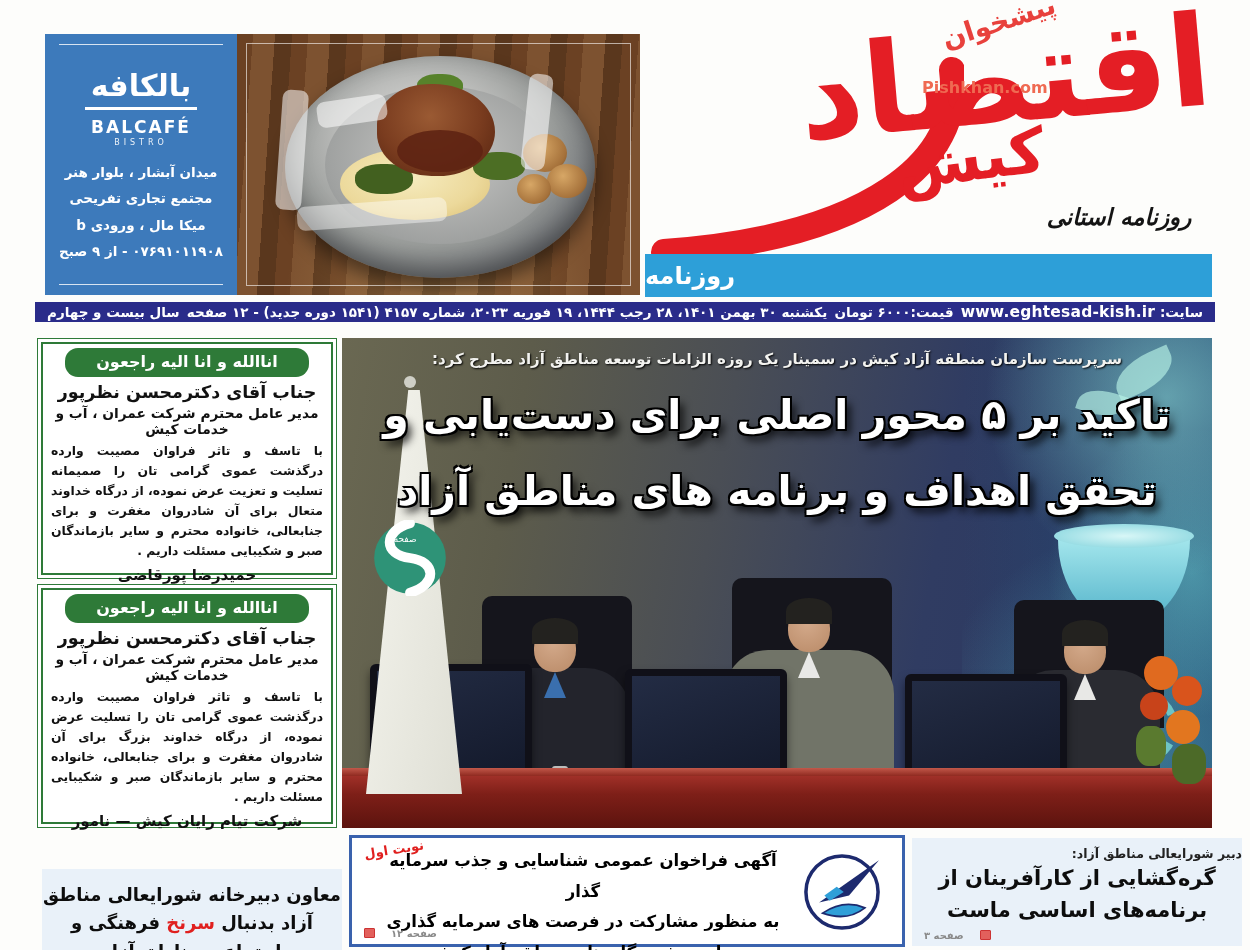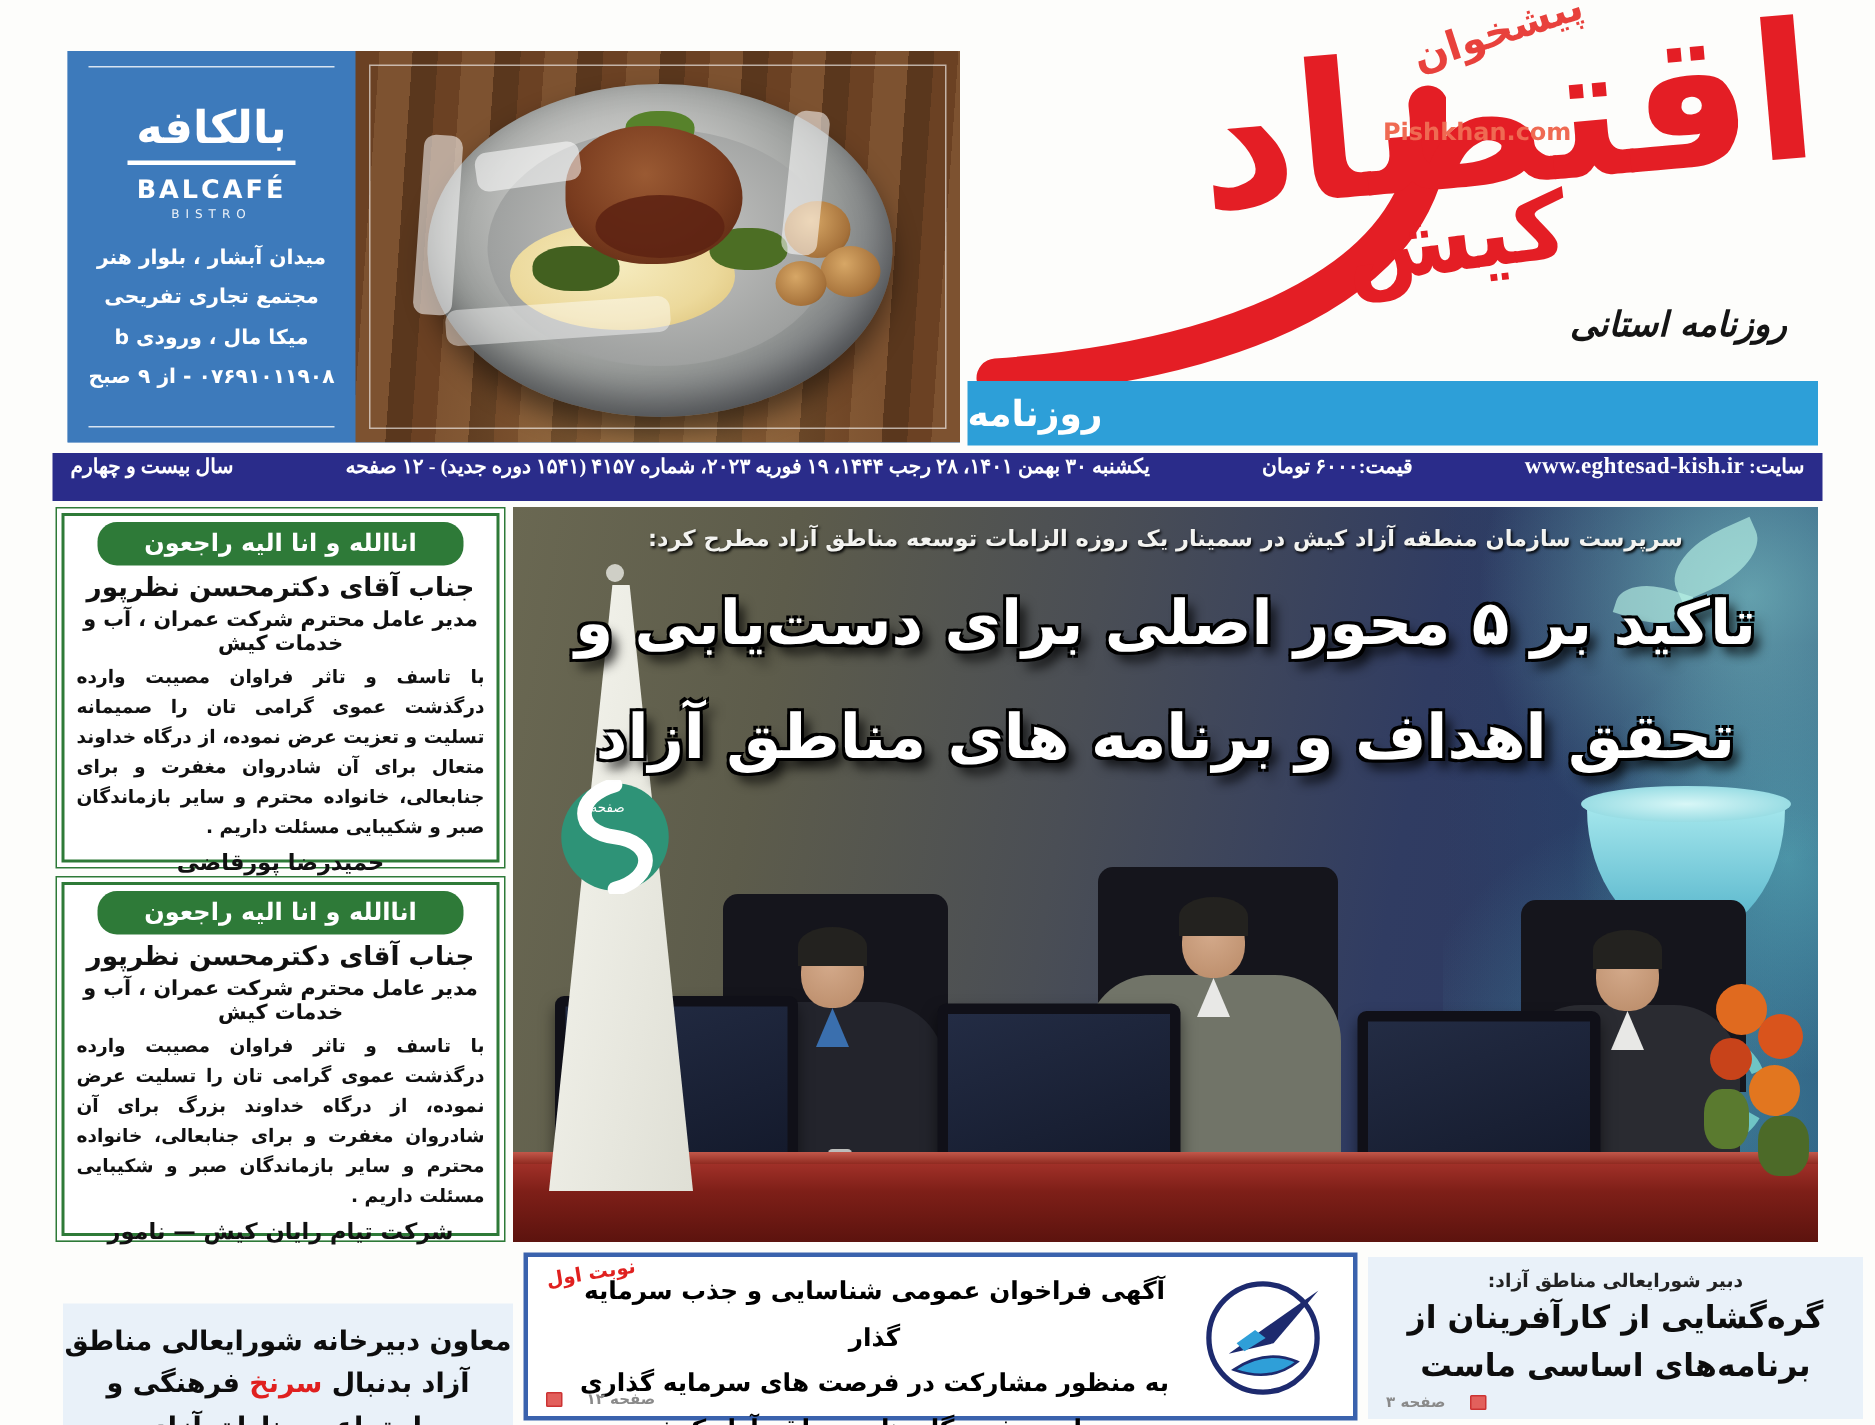--- a/index.html
+++ b/index.html
@@ -53,23 +53,23 @@
   .title1{right:4px;top:16px;font-size:126px;font-weight:bold;color:#e41e25;transform:rotate(-5deg);line-height:1;}
   .title2{right:170px;top:128px;font-size:62px;font-weight:bold;color:#e41e25;transform:rotate(-7deg);line-height:1;}
   .tail-svg{left:-6px;top:52px;}
   .tagline{left:388px;top:204px;width:182px;text-align:center;font-size:23px;font-weight:bold;
            font-style:italic;color:#141414;}
   .blue-bar{left:645px;top:254px;width:567px;height:43px;background:#2d9fd8;color:#fff;
             display:flex;align-items:center;justify-content:flex-end;padding-right:16px;box-sizing:border-box;
             font-size:24px;font-weight:bold;}
 
   
-  .date-strip{left:35px;top:302px;width:1180px;height:32px;background:#2a2c8a;color:#fff;
-      display:flex;flex-direction:row-reverse;align-items:flex-start;justify-content:space-between;
-      padding:0 12px;box-sizing:border-box;font-weight:bold;font-size:13.5px;font-family:Liberation Serif, serif;}
+  .date-strip{left:35px;top:302px;width:1180px;height:20px;background:#2a2c8a;color:#fff;
+      display:flex;flex-direction:row-reverse;align-items:center;justify-content:space-between;
+      padding:0 12px;box-sizing:border-box;font-weight:bold;font-size:13.5px;}
   .date-strip .seg{white-space:nowrap;}
   .site-seg b{font-size:15.5px;letter-spacing:.2px;}
 
   
   .cond{width:300px;background:#fff;border:1px solid #2e7a38;
         box-shadow:inset 0 0 0 3px #ffffff,inset 0 0 0 5px #2e7a38;
         box-sizing:border-box;text-align:center;color:#111;}
   .cond1{left:37px;top:338px;height:241px;}
   .cond2{left:37px;top:584px;height:244px;}
   .cond-head{margin:9px auto 5px;width:82%;background:#2e7a38;color:#fff;border-radius:13px;
@@ -136,21 +136,21 @@
   .tile{background:#e9f1f9;box-sizing:border-box;text-align:center;color:#0d0d0d;}
   .bl{left:42px;top:869px;width:300px;height:108px;padding-top:12px;}
   .bl .hl{font-size:18px;font-weight:bold;line-height:1.58;}
   .red-word{color:#e0201f;}
   .bm{left:349px;top:835px;width:556px;height:112px;background:#fff;border:3px solid #3a62ad;
       box-sizing:border-box;}
   .bm .lines{position:absolute;left:30px;right:118px;top:8px;font-size:16.5px;font-weight:bold;line-height:1.85;text-align:center;}
   .notice{position:absolute;left:12px;top:4px;color:#e0201f;font-size:13px;font-weight:bold;transform:rotate(-9deg);}
   .plane-logo{position:absolute;right:16px;top:10px;}
   .br{left:912px;top:838px;width:330px;height:108px;padding-top:8px;}
-  .br .kick{font-size:12.5px;font-weight:bold;color:#222;}
+  .br .kick{font-size:12.5px;font-weight:bold;color:#222;text-align:right;}
   .br .hl{font-size:21px;font-weight:bold;line-height:1.5;margin-top:2px;}
   .pageref{position:absolute;left:12px;bottom:5px;font-size:10px;color:#8a8a8a;font-weight:bold;
       display:flex;align-items:flex-start;gap:16px;}
   .ref-icon{display:inline-block;width:9px;height:8px;background:#e2605c;border:1px solid #c33;border-radius:1px;}
 </style>
 </head>
 <body>
 
 <div class="page">
 

